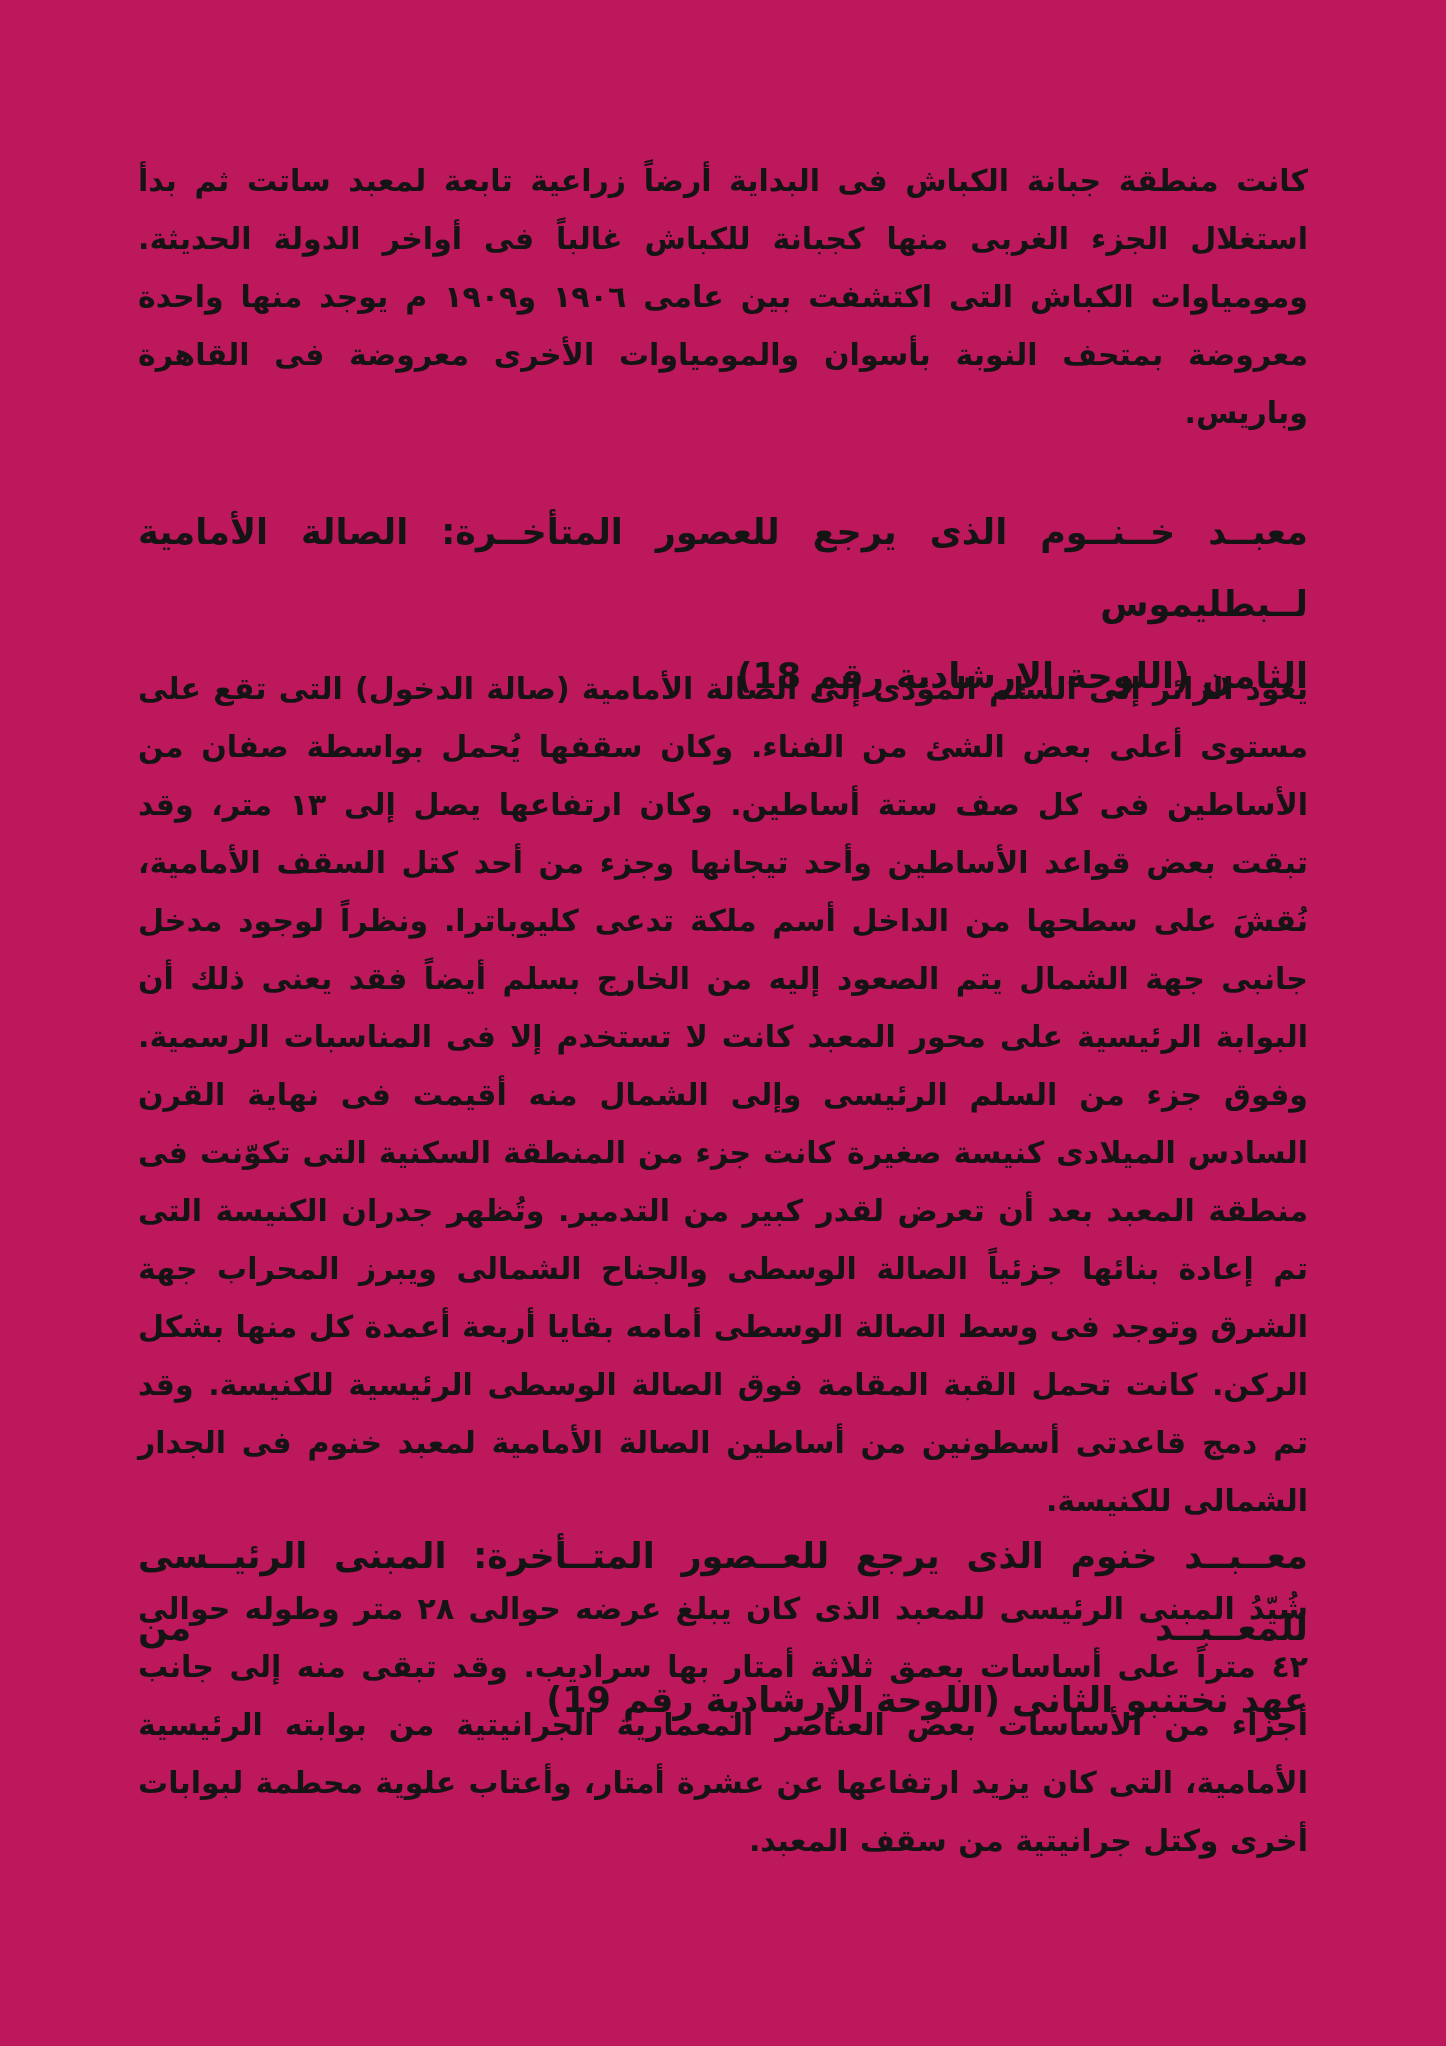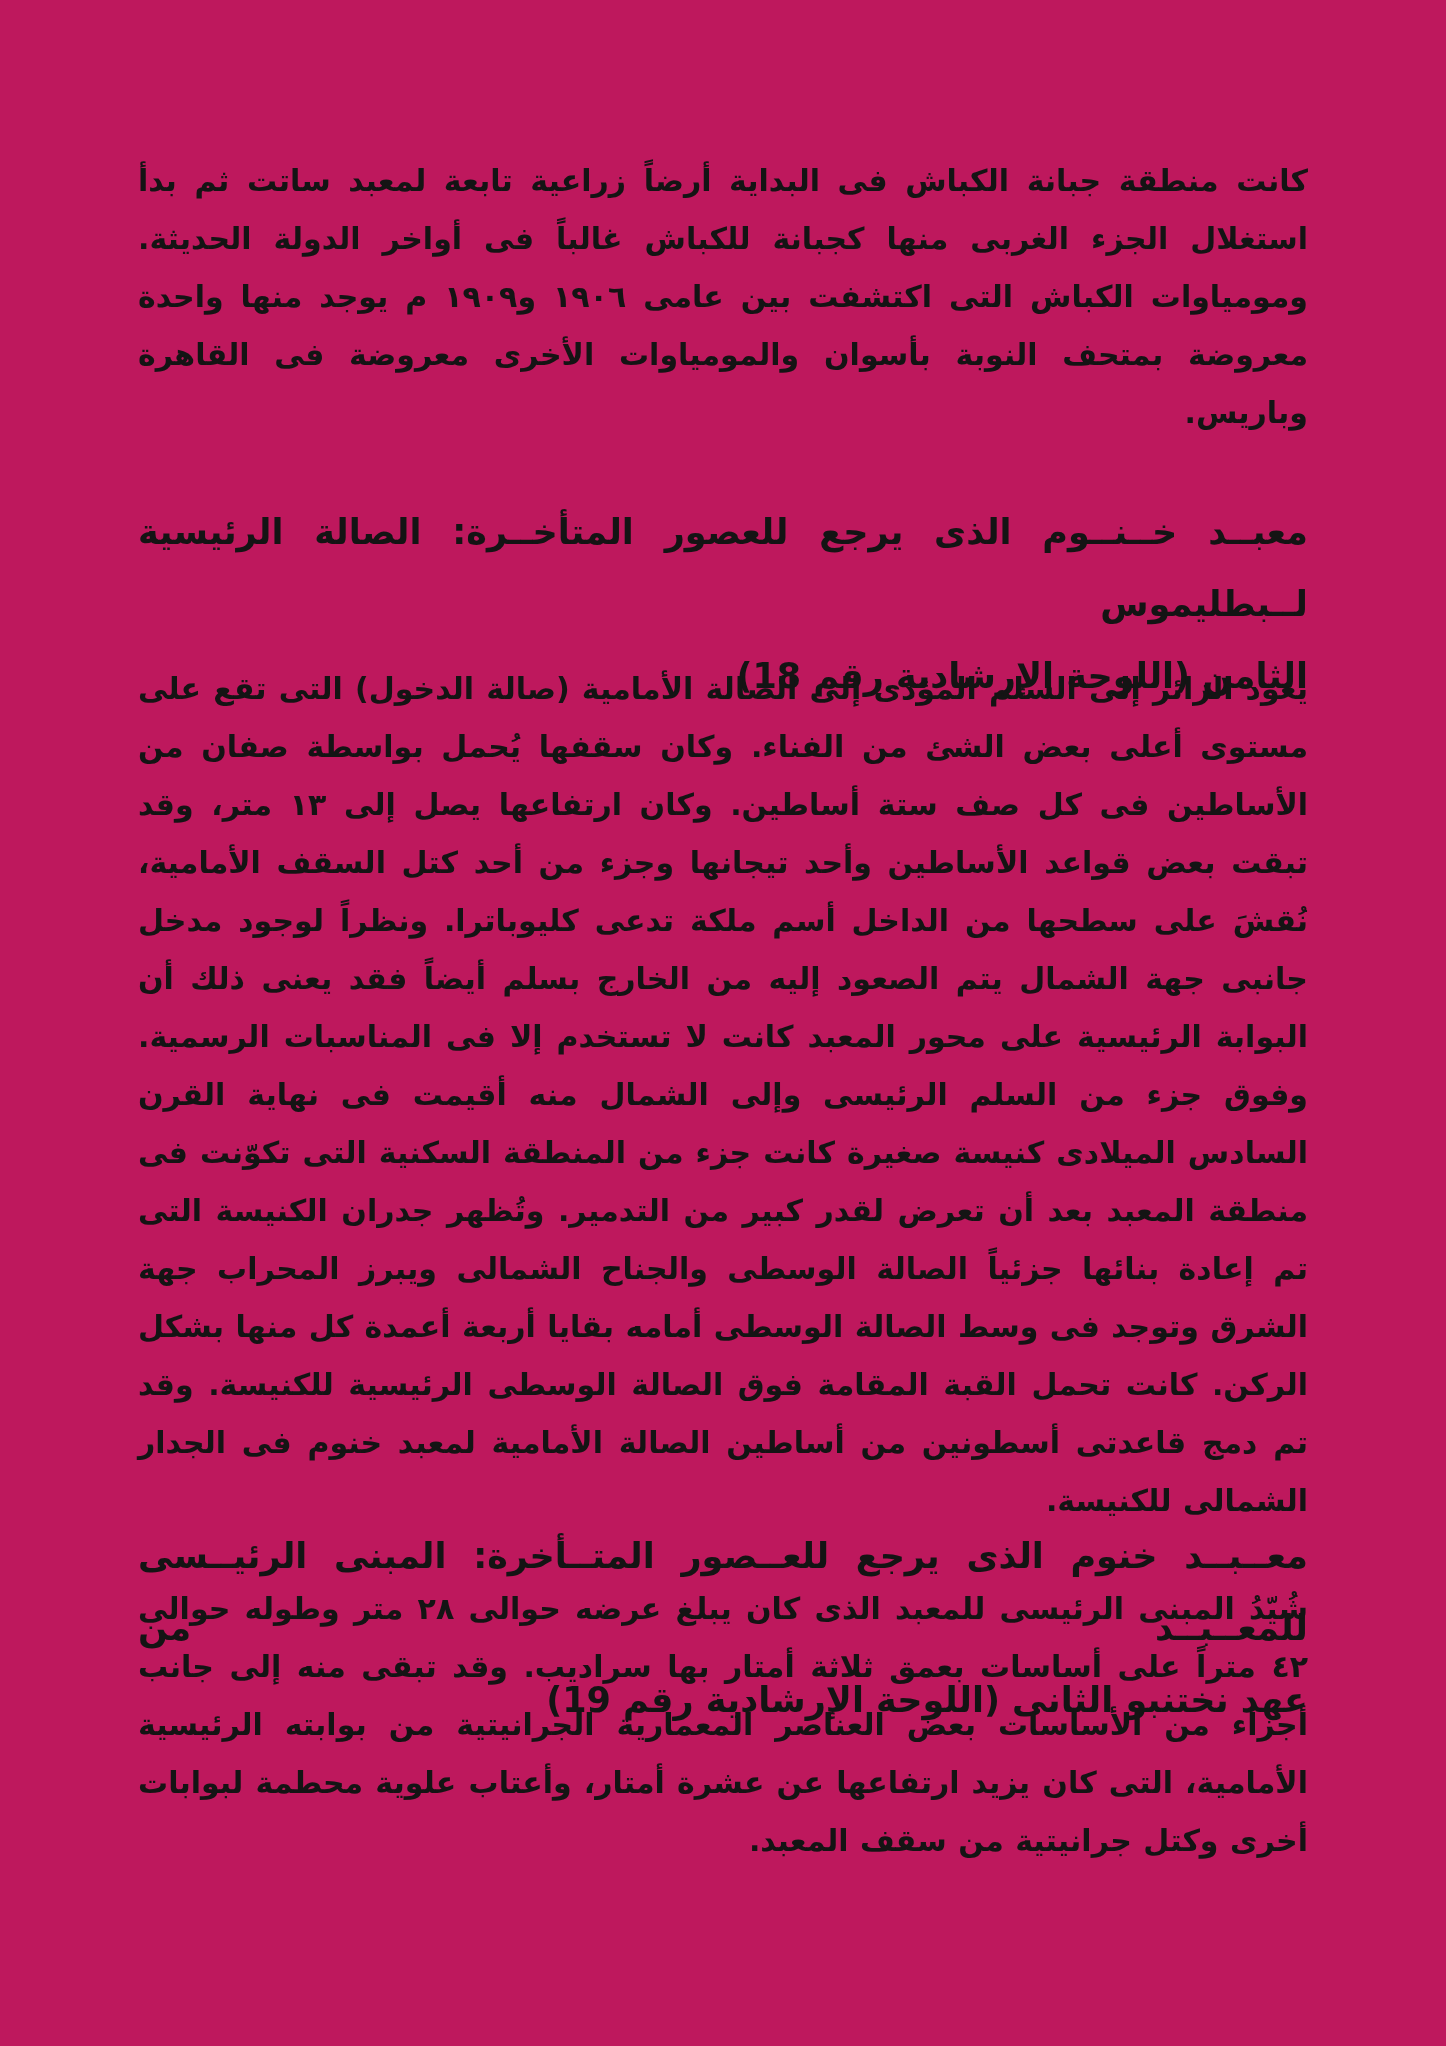--- a/index.html
+++ b/index.html
@@ -62,21 +62,21 @@
   }
 </style>
 </head>
 <body>
 
 <div class="page">
 
   <p class="block para para-1">كانت منطقة جبانة الكباش فى البداية أرضاً زراعية تابعة لمعبد ساتت ثم بدأ استغلال الجزء الغربى منها كجبانة للكباش غالباً فى أواخر الدولة الحديثة. ومومياوات الكباش التى اكتشفت بين عامى ١٩٠٦ و١٩٠٩ م يوجد منها واحدة معروضة بمتحف النوبة بأسوان والمومياوات الأخرى معروضة فى القاهرة وباريس.</p>
 
   <h2 class="block heading heading-1">
-    <span class="h-line stretch">معبــد خــنــوم الذى يرجع للعصور المتأخــرة: الصالة الرئيسية لــبطليموس</span>
+    <span class="h-line stretch">معبــد خــنــوم الذى يرجع للعصور المتأخــرة: الصالة الأمامية لــبطليموس</span>
     <span class="h-line rest">الثامن (اللوحة الإرشادية رقم 18)</span>
   </h2>
 
   <p class="block para para-2">يعود الزائر إلى السلم المؤدى إلى الصالة الأمامية (صالة الدخول) التى تقع على مستوى أعلى بعض الشئ من الفناء. وكان سقفها يُحمل بواسطة صفان من الأساطين فى كل صف ستة أساطين. وكان ارتفاعها يصل إلى ١٣ متر، وقد تبقت بعض قواعد الأساطين وأحد تيجانها وجزء من أحد كتل السقف الأمامية، نُقشَ على سطحها من الداخل أسم ملكة تدعى كليوباترا. ونظراً لوجود مدخل جانبى جهة الشمال يتم الصعود إليه من الخارج بسلم أيضاً فقد يعنى ذلك أن البوابة الرئيسية على محور المعبد كانت لا تستخدم إلا فى المناسبات الرسمية. وفوق جزء من السلم الرئيسى وإلى الشمال منه أقيمت فى نهاية القرن السادس الميلادى كنيسة صغيرة كانت جزء من المنطقة السكنية التى تكوّنت فى منطقة المعبد بعد أن تعرض لقدر كبير من التدمير. وتُظهر جدران الكنيسة التى تم إعادة بنائها جزئياً الصالة الوسطى والجناح الشمالى ويبرز المحراب جهة الشرق وتوجد فى وسط الصالة الوسطى أمامه بقايا أربعة أعمدة كل منها بشكل الركن. كانت تحمل القبة المقامة فوق الصالة الوسطى الرئيسية للكنيسة. وقد تم دمج قاعدتى أسطونين من أساطين الصالة الأمامية لمعبد خنوم فى الجدار الشمالى للكنيسة.</p>
 
   <h2 class="block heading heading-2">
     <span class="h-line stretch">معــبــد خنوم الذى يرجع للعــصور المتــأخرة: المبنى الرئيــسى للمعــبــد من</span>
     <span class="h-line rest">عهد نختنبو الثانى (اللوحة الإرشادية رقم 19)</span>
   </h2>
 

